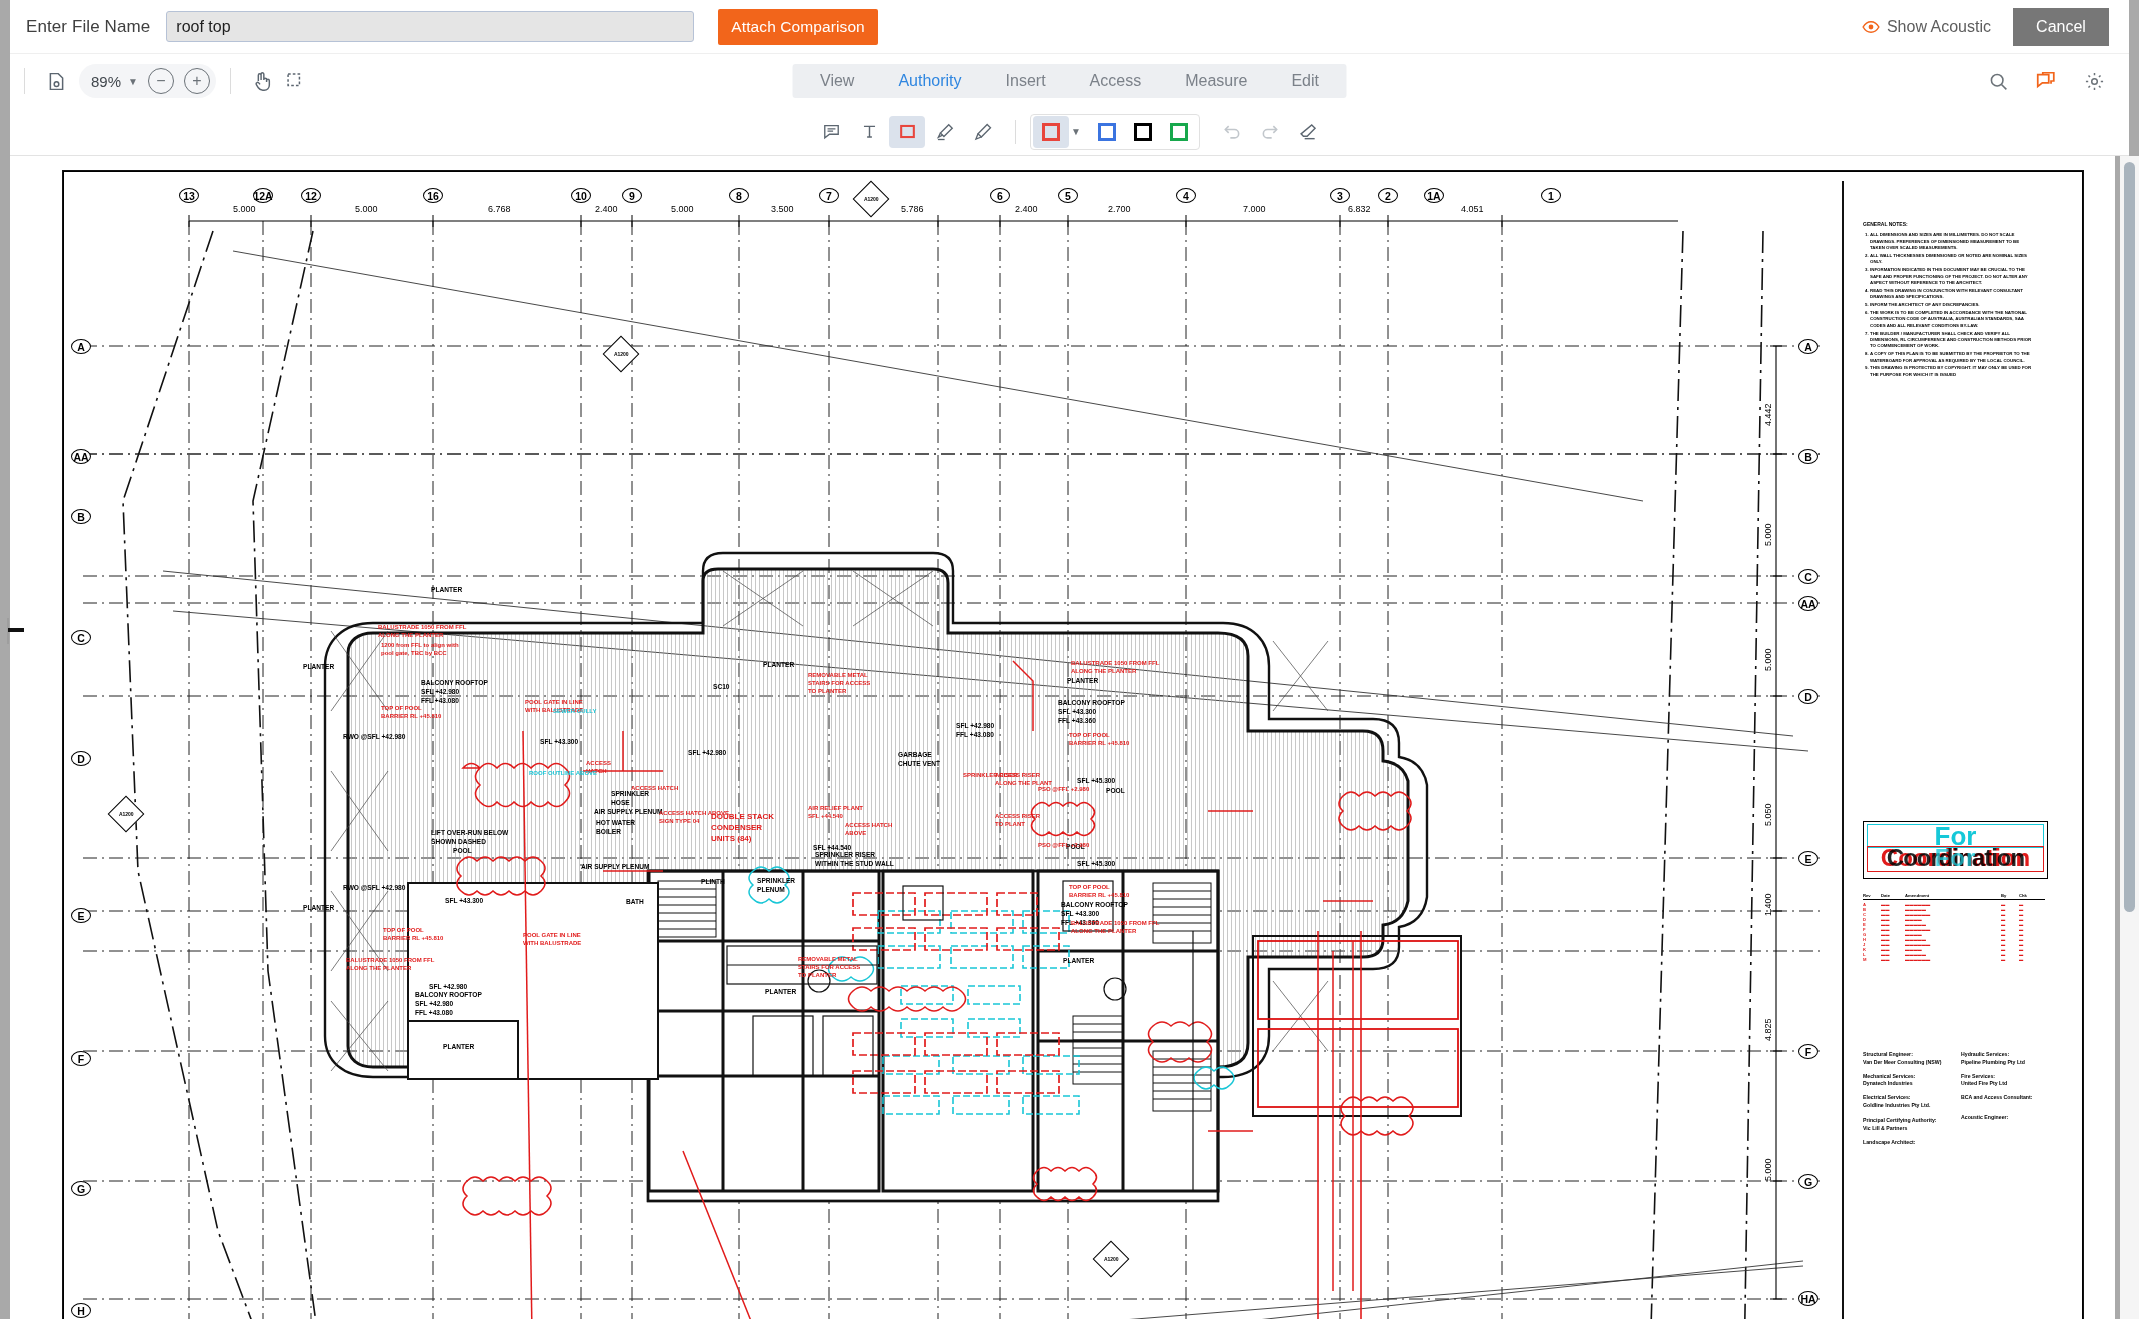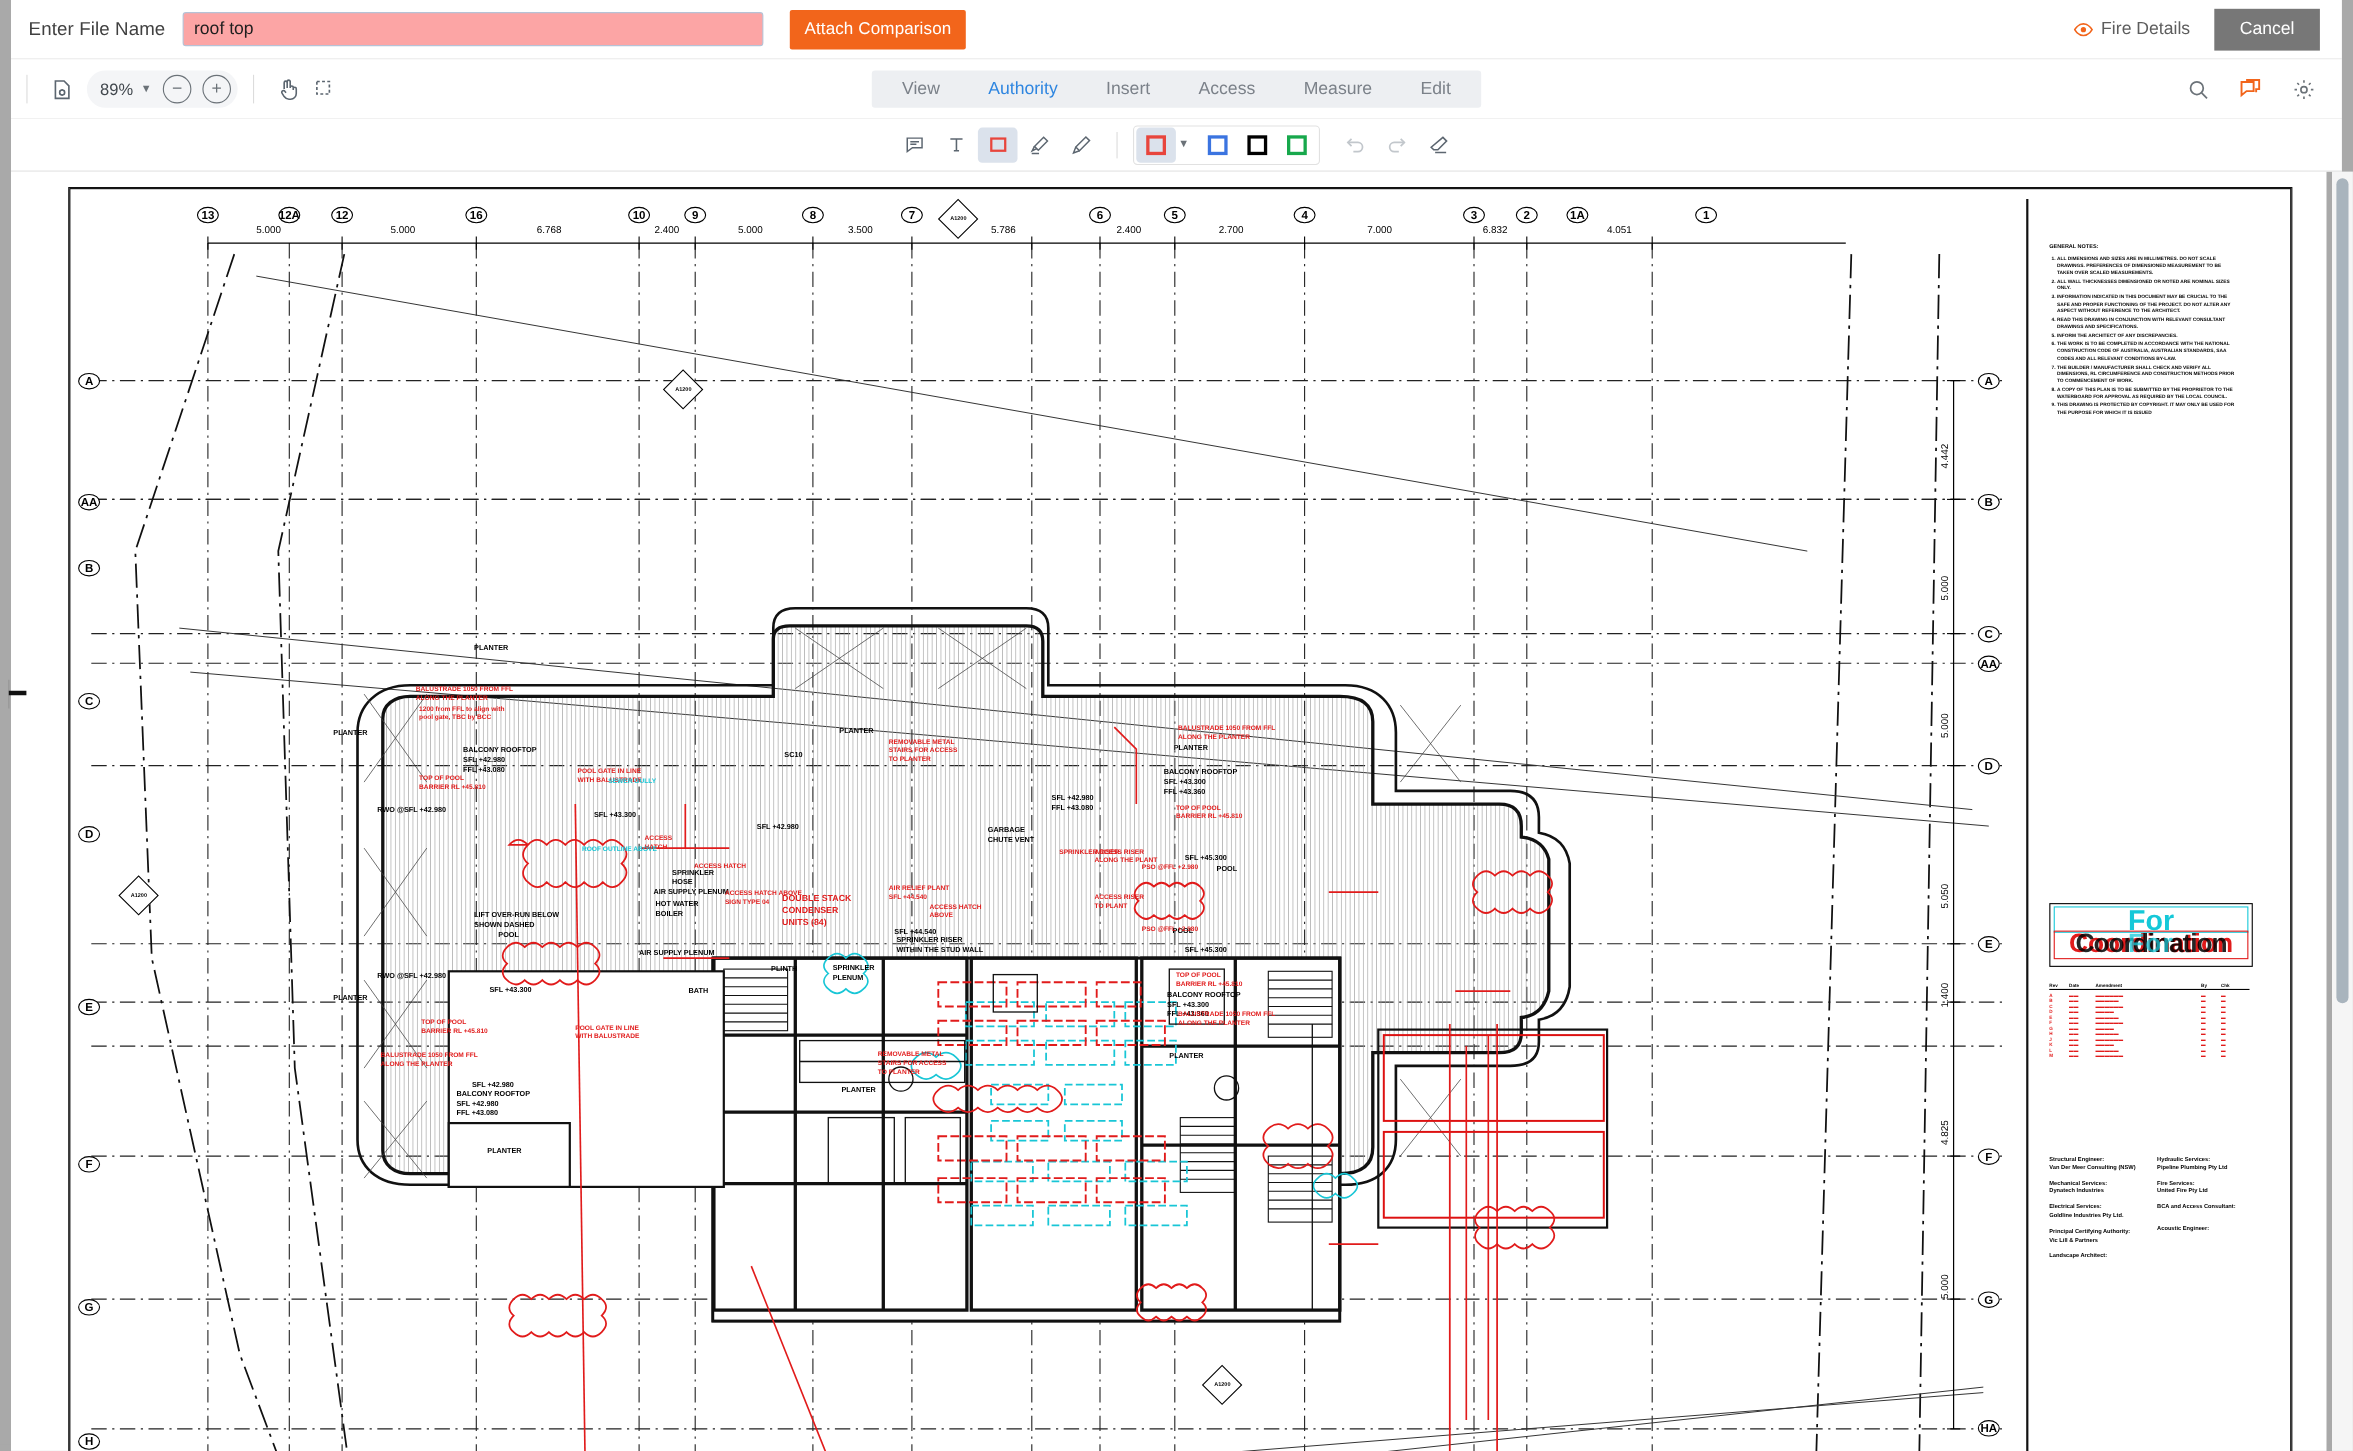--- a/index.html
+++ b/index.html
@@ -17,21 +17,21 @@
   .topbar{
     position:absolute; left:10px; top:0; width:2119px; height:53px;
     background:#ffffff;
     display:flex; align-items:center;
   }
   .file-label{
     margin-left:16px; font-size:17px; color:#404040; letter-spacing:.1px;
   }
   .file-input{
     margin-left:16px; width:528px; height:31px;
-    background:#fca5a5; border:1px solid #b6c2d6; border-radius:3px;
+    background:#e5e5e5; border:1px solid #b6c2d6; border-radius:3px;
     padding:0 9px; font-size:16px; color:#1e1e1e;
     font-family:"Liberation Sans", sans-serif; outline:none;
   }
   .attach-btn{
     margin-left:24px; height:36px; padding:0 13px;
     background:#f2651b; color:#fff; border:none; border-radius:2px;
     font-size:15.5px; font-family:"Liberation Sans", sans-serif; cursor:pointer;
     letter-spacing:.1px;
   }
   .top-right{ margin-left:auto; display:flex; align-items:center; }
@@ -183,21 +183,21 @@
     <button class="attach-btn">Attach Comparison</button>
 
     <div class="top-right">
       <div class="show-details">
         <span>
           <svg class="eye" viewBox="0 0 24 24" fill="none" stroke="#f2651b" stroke-width="2">
             <path d="M1.5 12S5.5 5 12 5s10.5 7 10.5 7-4 7-10.5 7S1.5 12 1.5 12z"></path>
             <circle cx="12" cy="12" r="3.2" fill="#f2651b" stroke="none"></circle>
           </svg>
         </span>
-        <span>Fire Details</span>
+        <span>Show Acoustic</span>
       </div>
       <button class="cancel-btn">Cancel</button>
     </div>
   </div>
 
   <div class="toolbar">
     <div class="tb-sep"></div>
     <div class="tb-icon">
       <svg width="21" height="21" viewBox="0 0 24 24" fill="none" stroke="#5c6670" stroke-width="1.7">
         <path d="M5 3h9l5 5v13H5z"></path>

